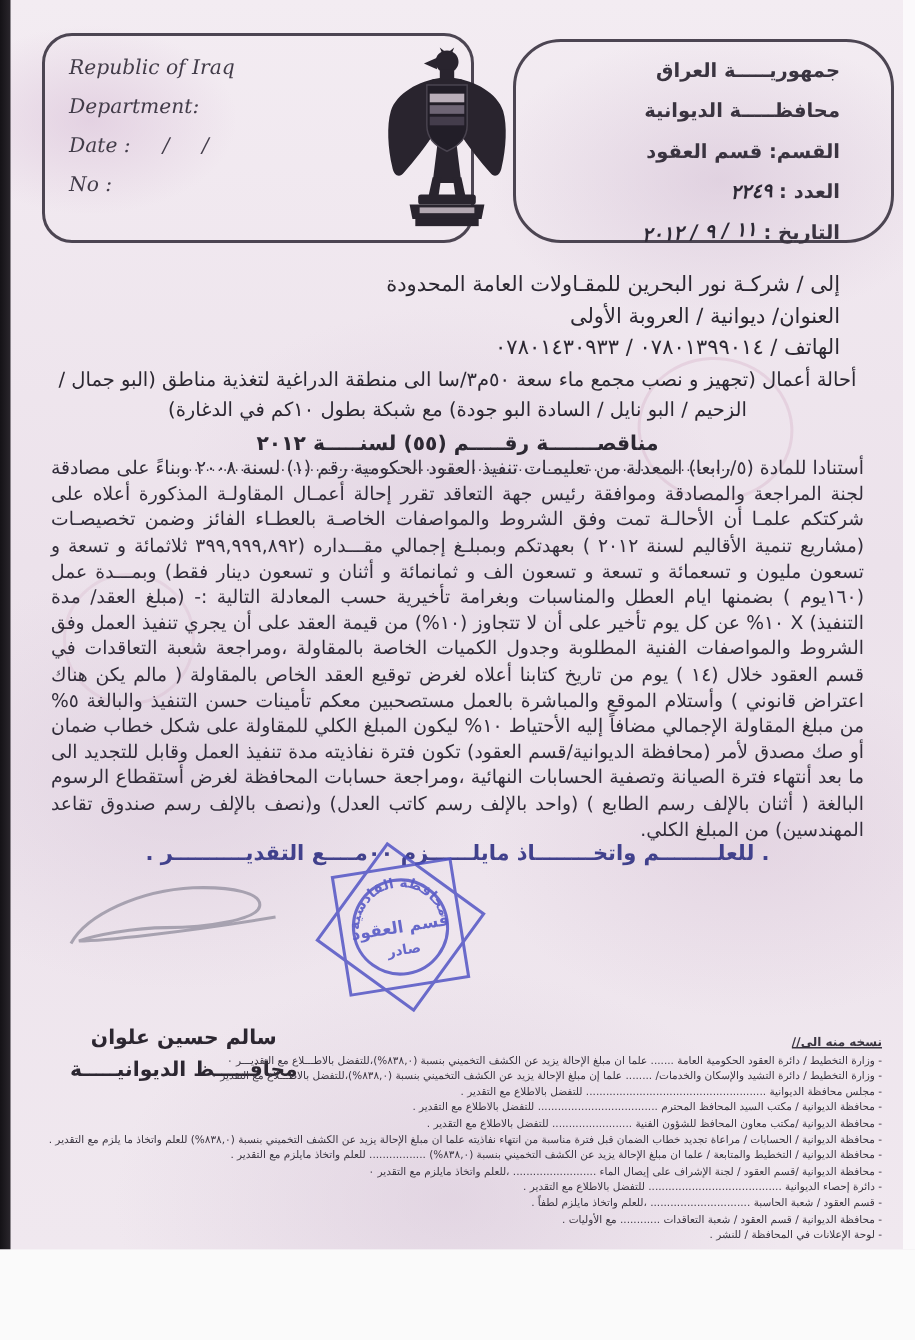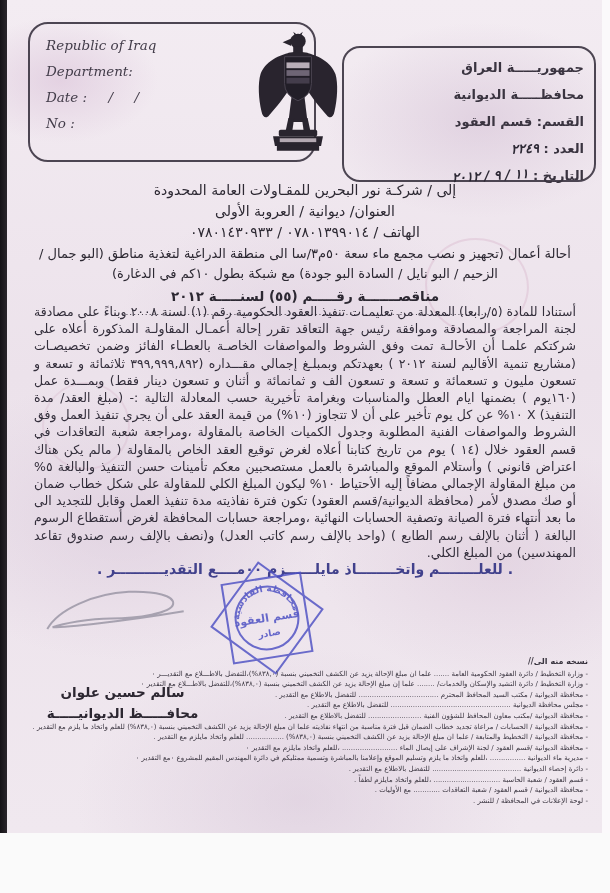--- a/index.html
+++ b/index.html
@@ -25,30 +25,30 @@
   
   .lh-left{
     position:absolute;left:28px;top:22px;width:288px;height:140px;
     border:2px solid #4c4552;border-radius:20px;box-sizing:border-box;
     padding:8px 16px;font-family:"DejaVu Serif",serif;font-style:italic;
     font-size:13.5px;color:#423c49;
   }
   .lh-left .ln{white-space:pre;line-height:26px;}
   .lh-right{
     position:absolute;left:342px;top:26px;width:254px;height:136px;
-    border:2px solid #4c4552;border-radius:18px;box-sizing:border-box;
-    padding:6px 10px;direction:rtl;text-align:right;
-    font-size:13px;font-weight:bold;color:#3a3440;margin-top:20px;
+    border:2px solid #4c4552;border-radius:32px;box-sizing:border-box;
+    padding:6px 34px;direction:rtl;text-align:right;
+    font-size:13px;font-weight:bold;color:#3a3440;
   }
   .lh-right .ln{line-height:27px;white-space:pre;}
   .hand{font-style:italic;font-weight:bold;color:#2d2935;letter-spacing:1px;display:inline-block;transform:rotate(-3deg);}
   .eagle{position:absolute;left:250px;top:26px;width:96px;height:142px;}
 
   
-  .addressee{position:absolute;left:50px;right:50px;top:180px;direction:rtl;text-align:center;font-size:14px;line-height:21px;color:#2c2832;}
+  .addressee{position:absolute;left:50px;right:50px;top:180px;direction:rtl;text-align:right;font-size:14px;line-height:21px;color:#2c2832;}
   .subject{position:absolute;left:38px;right:38px;top:244px;direction:rtl;text-align:center;font-size:13px;line-height:20px;color:#2c2832;}
   .subject .tender{font-weight:bold;margin-top:2px;font-size:13.5px;}
   .dots-sep{letter-spacing:1px;font-size:9px;line-height:12px;color:#39333f;overflow:hidden;white-space:nowrap;}
 
   
   .body-par{
     position:absolute;left:34px;right:34px;top:303px;direction:rtl;
     text-align:justify;font-size:12.5px;line-height:17.2px;color:#332e3b;
   }
   .closing{
@@ -62,21 +62,21 @@
     position:absolute;left:35px;top:638px;width:175px;direction:rtl;text-align:center;
     font-weight:bold;font-size:13.5px;line-height:21px;color:#2c2731;margin-top:44px;
   }
   .stamp{position:absolute;left:207px;top:558px;width:120px;height:120px;transform:rotate(-9deg);opacity:.92;}
 
   
   .cc-list{
     position:absolute;left:18px;right:22px;top:657px;direction:rtl;
     font-size:7px;line-height:10.6px;color:#39343f;text-align:right;
   }
-  .cc-head{font-weight:bold;font-size:8px;margin-bottom:1px;}
+  .cc-head{font-weight:bold;text-decoration:underline;font-size:8px;margin-bottom:1px;margin-top:33px;}
   .cc-item::before{content:"- ";}
 
   
   .email-bar{
     position:absolute;left:12px;right:14px;top:842px;height:33px;
     border:2px solid #3b3541;border-radius:14px;box-sizing:border-box;
     display:flex;align-items:center;justify-content:center;gap:10px;
     direction:rtl;font-size:12.5px;font-weight:bold;color:#2c2731;
   }
   .email-bar .email-en{direction:ltr;font-family:"DejaVu Serif",serif;font-style:italic;}
@@ -178,27 +178,26 @@
 
   <div class="sig-name">
     <div>سالم حسين علوان</div>
     <div>محافـــــظ الديوانيـــــة</div>
   </div>
 
   <div class="cc-list">
     <div class="cc-head">نسخه منه الى//</div>
     <div class="cc-item">وزارة التخطيط / دائرة العقود الحكومية العامة ....... علما ان مبلغ الإحالة يزيد عن الكشف التخميني بنسبة (٨٣٨,٠%)،للتفضل بالاطـــلاع مع التقديـــر ٠</div>
     <div class="cc-item">وزارة التخطيط / دائرة التشيد والإسكان والخدمات/ ........ علما إن مبلغ الإحالة يزيد عن الكشف التخميني بنسبة (٨٣٨,٠%)،للتفضل بالاطـــلاع مع التقدير ٠</div>
+    <div class="cc-item">مجلس محافظة الديوانية ...................................................... للتفضل بالاطلاع مع التقدير .</div>
     <div class="cc-item">محافظة الديوانية / مكتب السيد المحافظ المحترم .................................... للتفضل بالاطلاع مع التقدير .</div>
-    <div class="cc-item">مجلس محافظة الديوانية ...................................................... للتفضل بالاطلاع مع التقدير .</div>
     <div class="cc-item">محافظة الديوانية /مكتب معاون المحافظ للشؤون الفنية ........................ للتفضل بالاطلاع مع التقدير .</div>
     <div class="cc-item">محافظة الديوانية / الحسابات / مراعاة تجديد خطاب الضمان قبل فترة مناسبة من انتهاء نفاذيته  علما ان مبلغ الإحالة يزيد عن الكشف التخميني بنسبة (٨٣٨,٠%) للعلم واتخاذ ما يلزم مع التقدير .</div>
     <div class="cc-item">محافظة الديوانية / التخطيط والمتابعة /  علما ان مبلغ الإحالة يزيد عن الكشف التخميني بنسبة (٨٣٨,٠%) ................. للعلم واتخاذ مايلزم مع التقدير .</div>
     <div class="cc-item">محافظة الديوانية /قسم العقود / لجنة الإشراف على إيصال الماء ......................... ،للعلم واتخاذ مايلزم مع التقدير ٠</div>
-    <div class="cc-item">مديرية ماء الديوانية ................ ،للعلم واتخاذ ما يلزم وتسليم الموقع وإعلامنا بالمباشرة وتسمية ممثليكم في دائرة المهندس المقيم للمشروع ٠مع التقدير ٠</div>
     <div class="cc-item">دائرة إحصاء الديوانية ........................................ للتفضل بالاطلاع مع التقدير .</div>
     <div class="cc-item">قسم العقود / شعبة الحاسبة .............................. ،للعلم واتخاذ مايلزم لطفاً .</div>
     <div class="cc-item">محافظة الديوانية / قسم العقود / شعبة التعاقدات ............ مع الأوليات .</div>
     <div class="cc-item">لوحة الإعلانات في المحافظة / للنشر .</div>
   </div>
 
   <div class="email-bar">
     <span>هــ : ٦٤٨٥٧٢</span>
     <span class="mid">-(( سراب الزيادي / 2007 )) -</span>
     <span class="email-en">Email : diwaniyah_2012@yahoo.com</span>

